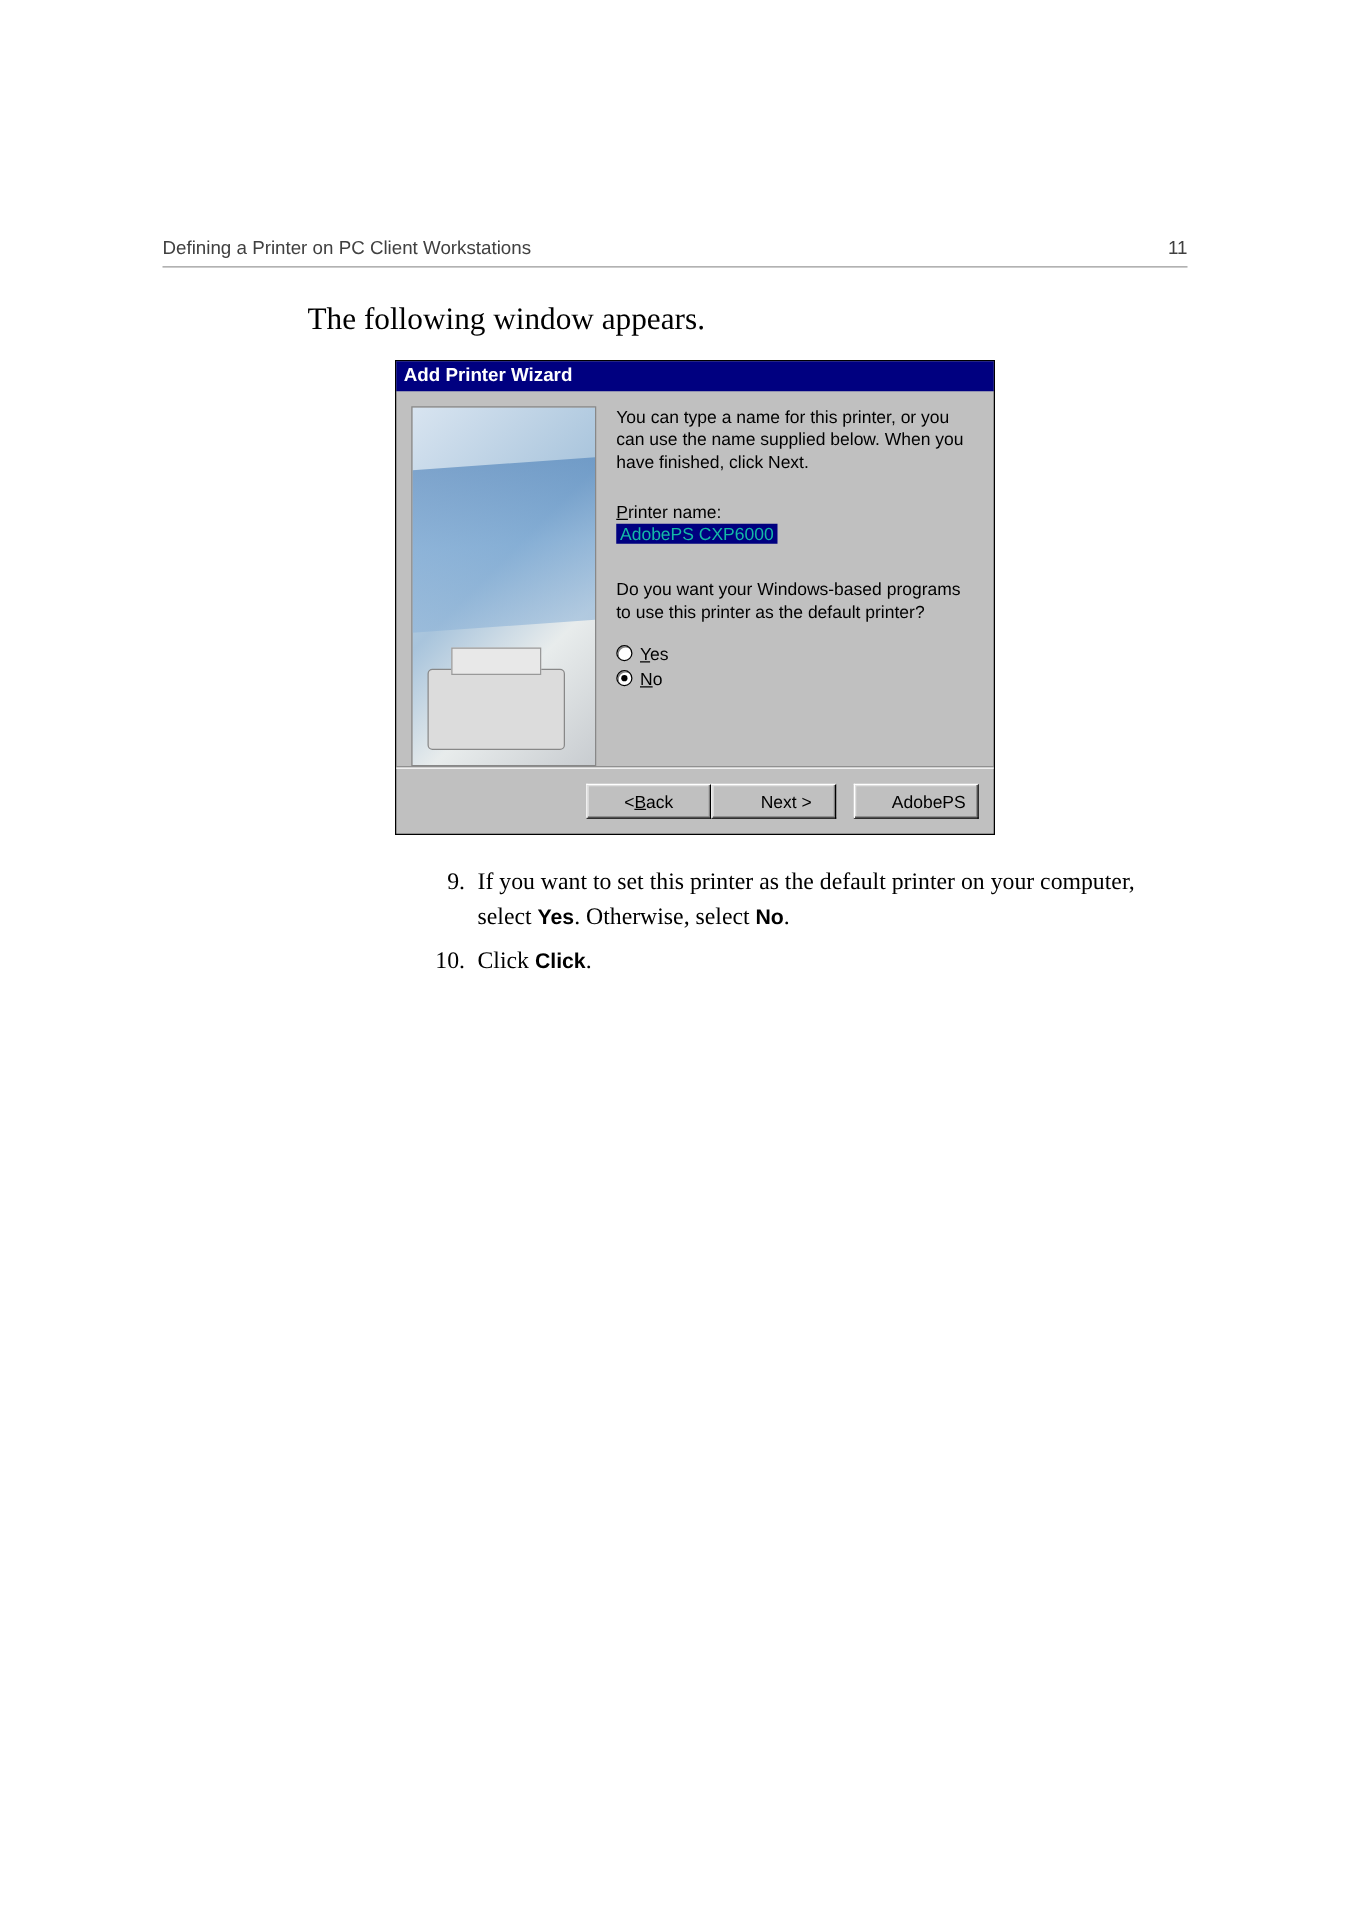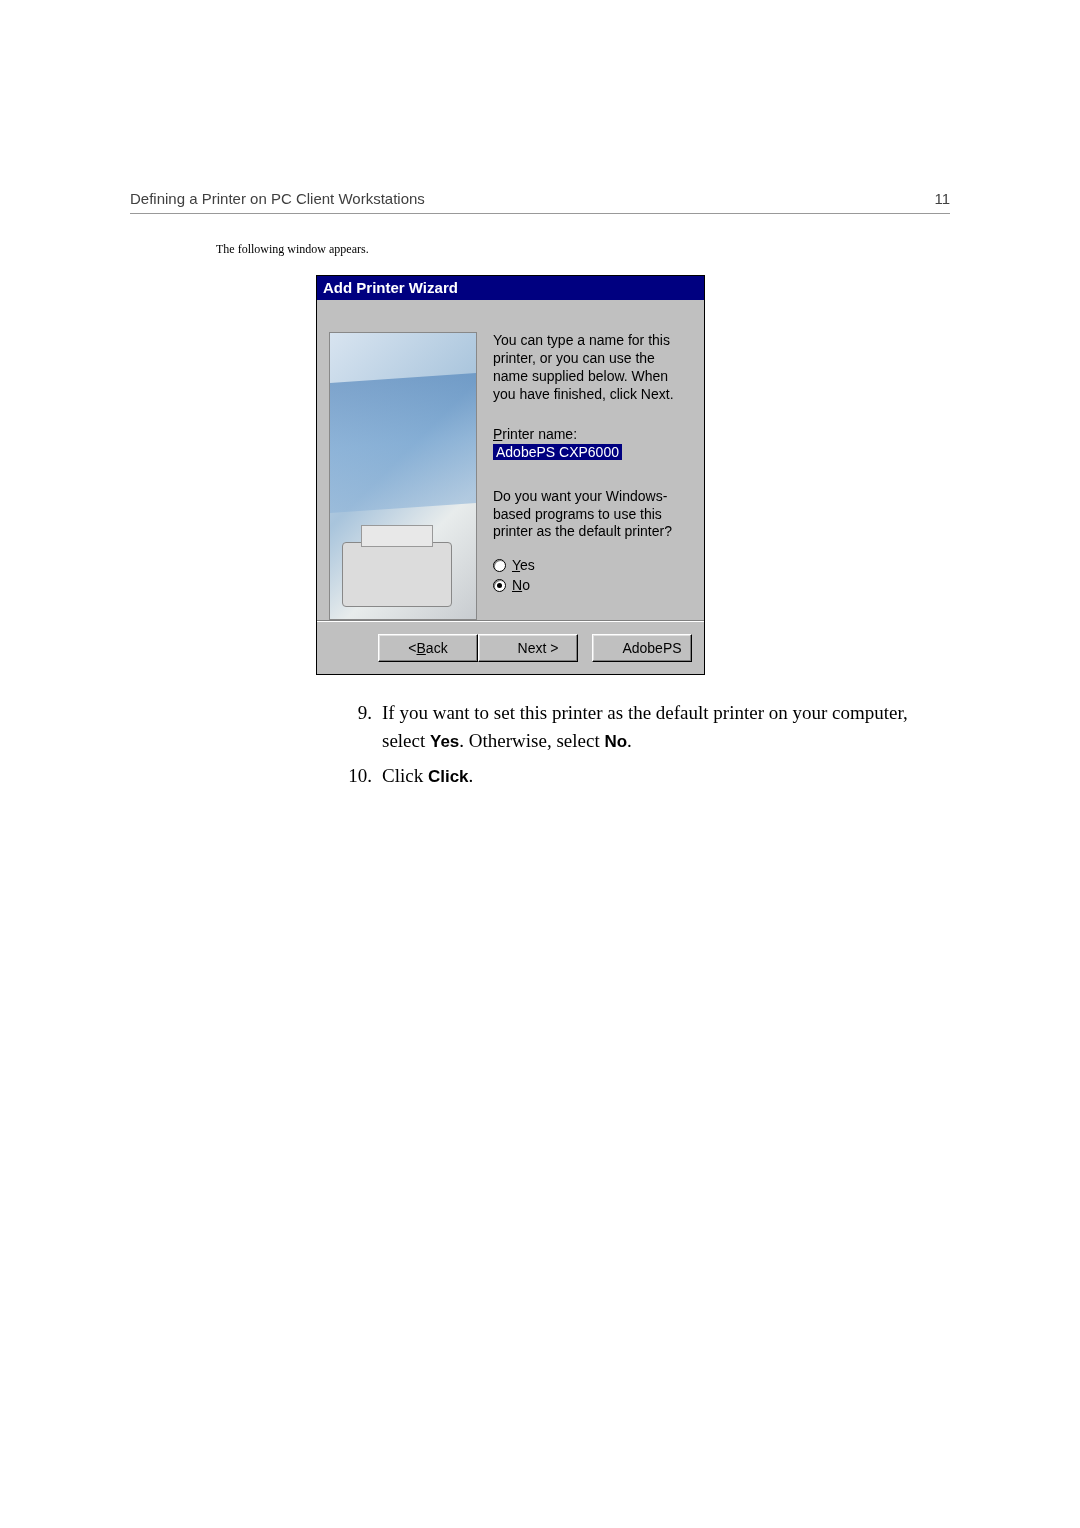--- a/index.html
+++ b/index.html
@@ -18,44 +18,44 @@
     display: flex;
     justify-content: space-between;
     font-family: Arial, Helvetica, sans-serif;
     font-size: 15px;
     color: #404040;
     border-bottom: 1px solid #999;
     padding-bottom: 6px;
     margin-bottom: 28px;
   }
   .intro {
-    font-size: 12px;
-    margin-left: 86px;
+    font-size: 25px;
+    margin-left: 116px;
     margin-bottom: 18px;
   }
   
   .dialog {
-    width: 389px;
+    width: 480px;
     margin-left: 186px;
     border: 1px solid #000;
     background: #c0c0c0;
     font-family: Tahoma, Arial, sans-serif;
     font-size: 14px;
     color: #000;
   }
   .titlebar {
     background: #000080;
     color: #fff;
     font-weight: bold;
     padding: 3px 6px 4px 6px;
     font-size: 15px;
   }
   .dialog-body {
     display: flex;
-    padding: 32px 12px 0 12px;
+    padding: 12px 12px 0 12px;
     border-bottom: 1px solid #808080;
   }
   .wizard-img {
     width: 148px;
     height: 288px;
     background: linear-gradient(135deg, #d8e4f0 0%, #a8c4dc 45%, #e8ecec 70%, #c8ccd0 100%);
     border: 1px solid #888;
     position: relative;
     overflow: hidden;
     margin-right: 16px;
@@ -87,21 +87,21 @@
   .right-col {
     flex: 1;
     padding-right: 4px;
   }
   .dlg-text { line-height: 1.28; margin-bottom: 22px; }
   .lbl { margin-bottom: 2px; }
   .lbl .u { text-decoration: underline; }
   .input-selected {
     display: inline-block;
     background: #000080;
-    color: #ffffff;
+    color: #14b8a6;
     padding: 0 3px;
     margin-bottom: 28px;
     font-size: 14px;
   }
   .radio-row {
     display: flex;
     align-items: center;
     margin: 4px 0;
   }
   .radio {

